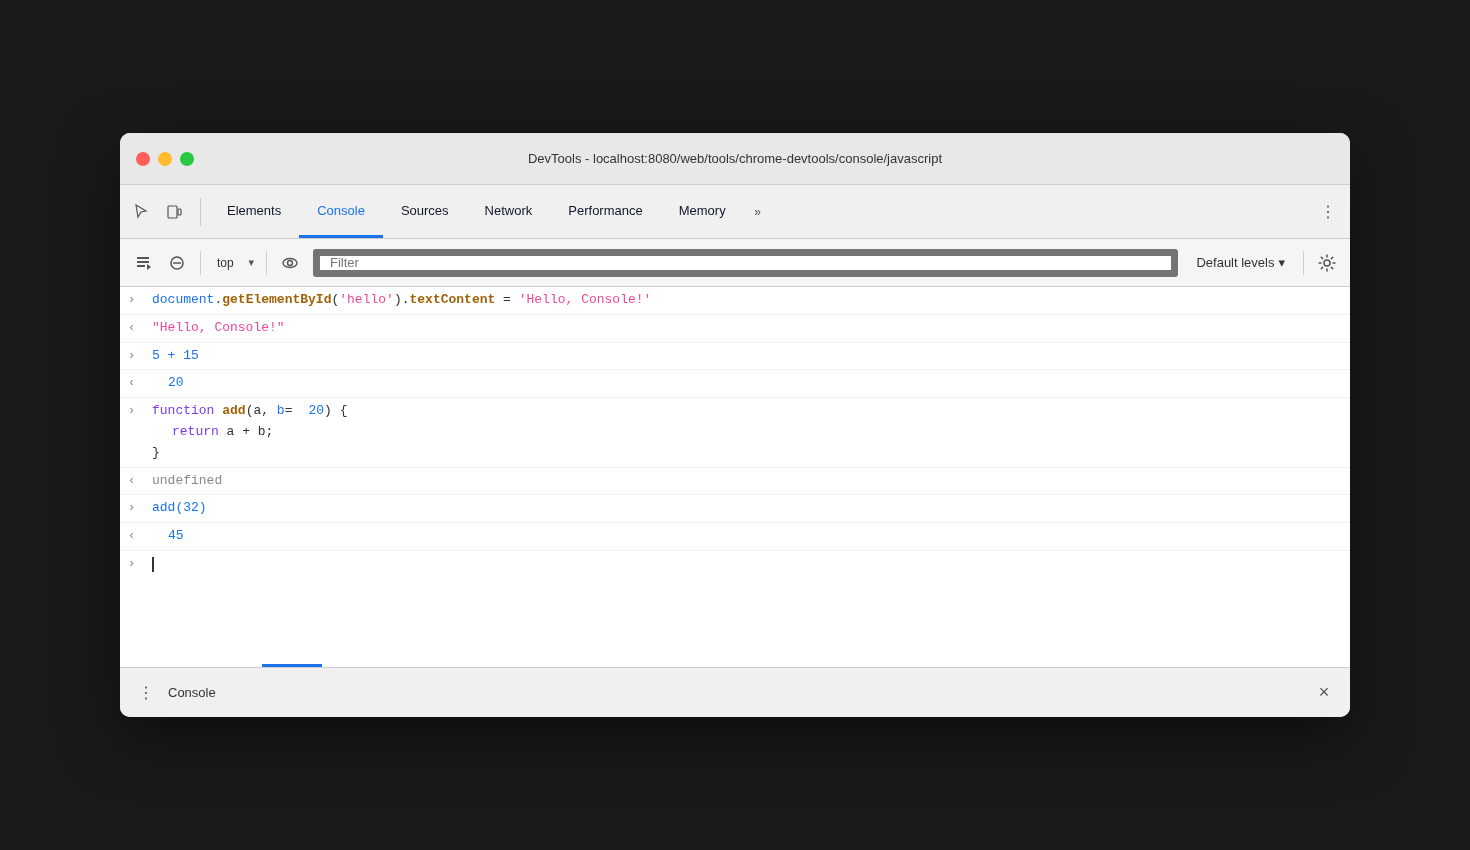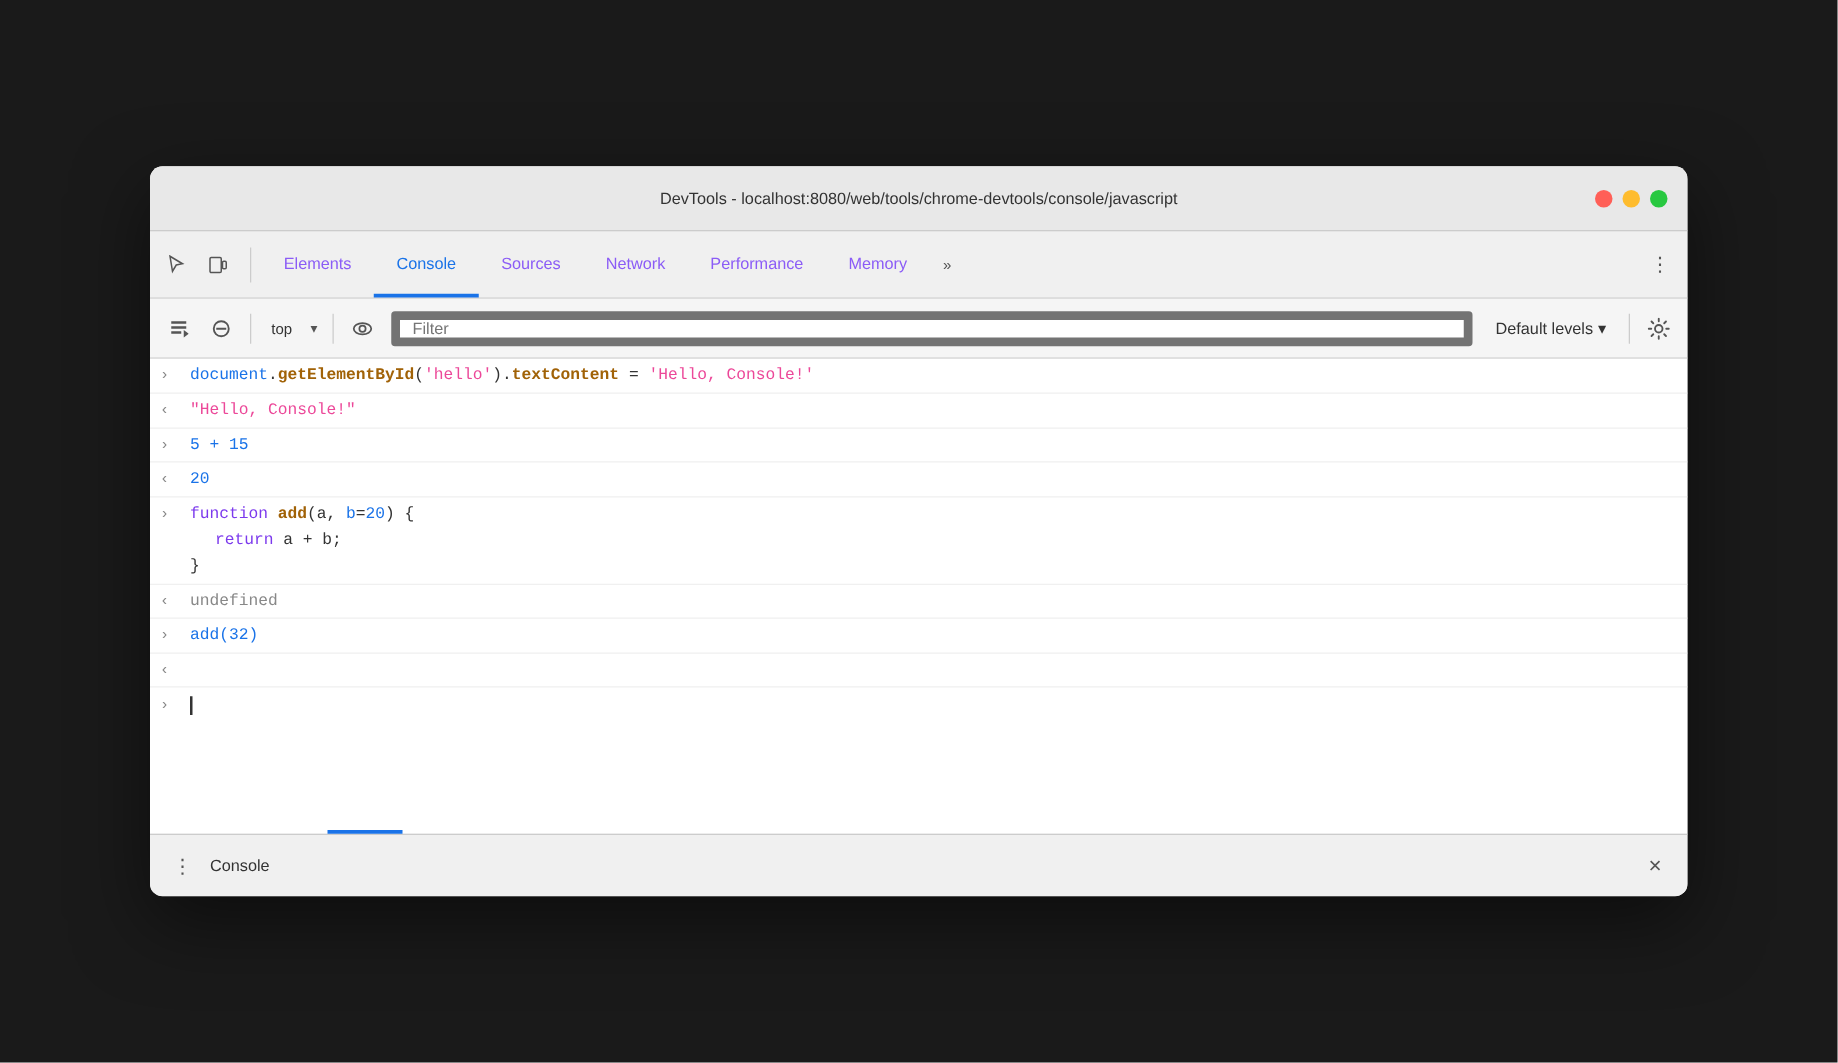--- a/index.html
+++ b/index.html
@@ -20,21 +20,20 @@
     }
     
     .title-bar {
       background: #e8e8e8;
       height: 52px;
       display: flex;
       align-items: center;
       padding: 10px 16px;
       border-bottom: 1px solid #ccc;
       position: relative;
-      justify-content: flex-end;
     }
     .traffic-lights {
       display: flex;
       gap: 8px;
       align-items: center;
     }
     .traffic-light {
       width: 14px;
       height: 14px;
       border-radius: 50%;
@@ -83,21 +82,21 @@
       align-items: center;
       height: 100%;
       flex: 1;
     }
     .tab {
       height: 100%;
       display: flex;
       align-items: center;
       padding: 0 18px;
       font-size: 13px;
-      color: #8b5cf6;
+      color: #0f172a;
       cursor: pointer;
       border-bottom: 3px solid transparent;
       white-space: nowrap;
     }
     .tab.active {
       color: #1a73e8;
       border-bottom: 3px solid #1a73e8;
       font-weight: 500;
     }
     .tab-more {
@@ -246,21 +245,21 @@
     .arrow-left { color: #888; }
     .line-content {
       flex: 1;
     }
     .code-blue { color: #1a73e8; }
     .code-dark-blue { color: #a16207; font-weight: bold; }
     .code-black { color: #333; }
     .code-result-blue { color: #1a73e8; }
     .keyword { color: #7c3aed; }
     .string-literal { color: #ec4899; }
-    .number-literal { color: #1a73e8; }
+    .number-literal { color: #1a73e8; margin-left: 16px; }
     .code-gray { color: #888; }
     .console-input-line {
       display: flex;
       align-items: center;
       padding: 3px 8px;
       min-height: 28px;
     }
     .console-input-caret {
       color: #888;
       font-size: 12px;
@@ -483,20 +482,23 @@
 
     <div class="console-line input-line">
       <span class="line-arrow arrow-right">›</span>
       <span class="line-content">
         <span class="code-result-blue">add(32)</span>
       </span>
     </div>
 
     <div class="console-line output-line">
       <span class="line-arrow arrow-left">‹</span>
+      <span class="line-content">
+        <span class="number-literal">45</span>
+      </span>
     </div>
 
     <div class="console-input-line">
       <span class="console-input-caret">›</span>
       <span class="console-cursor"></span>
     </div>
   </div>
 
   <div class="bottom-bar" style="position: relative;">
     <div class="bottom-bar-dots">

